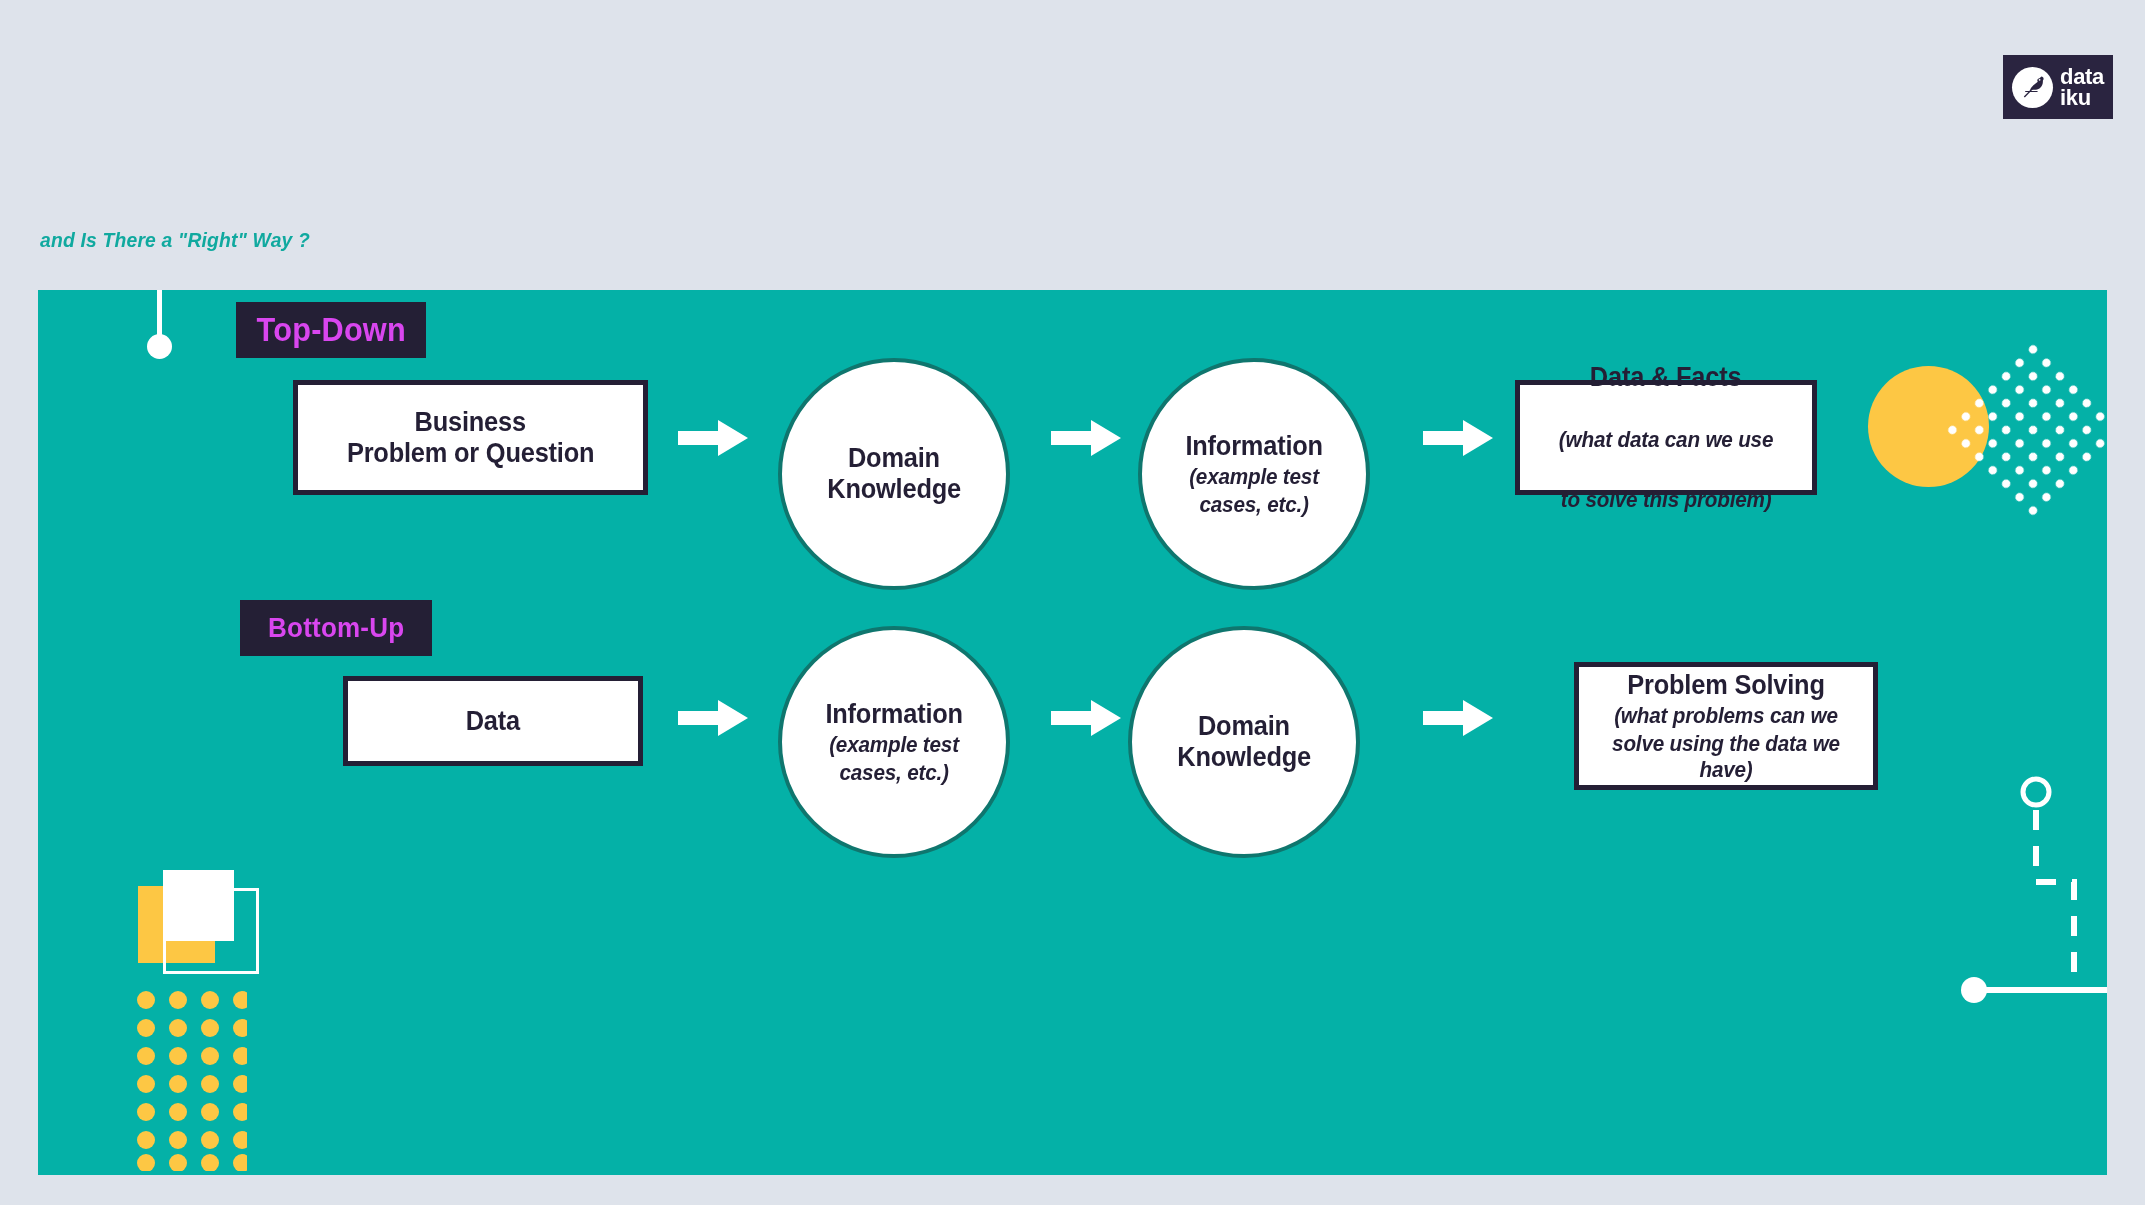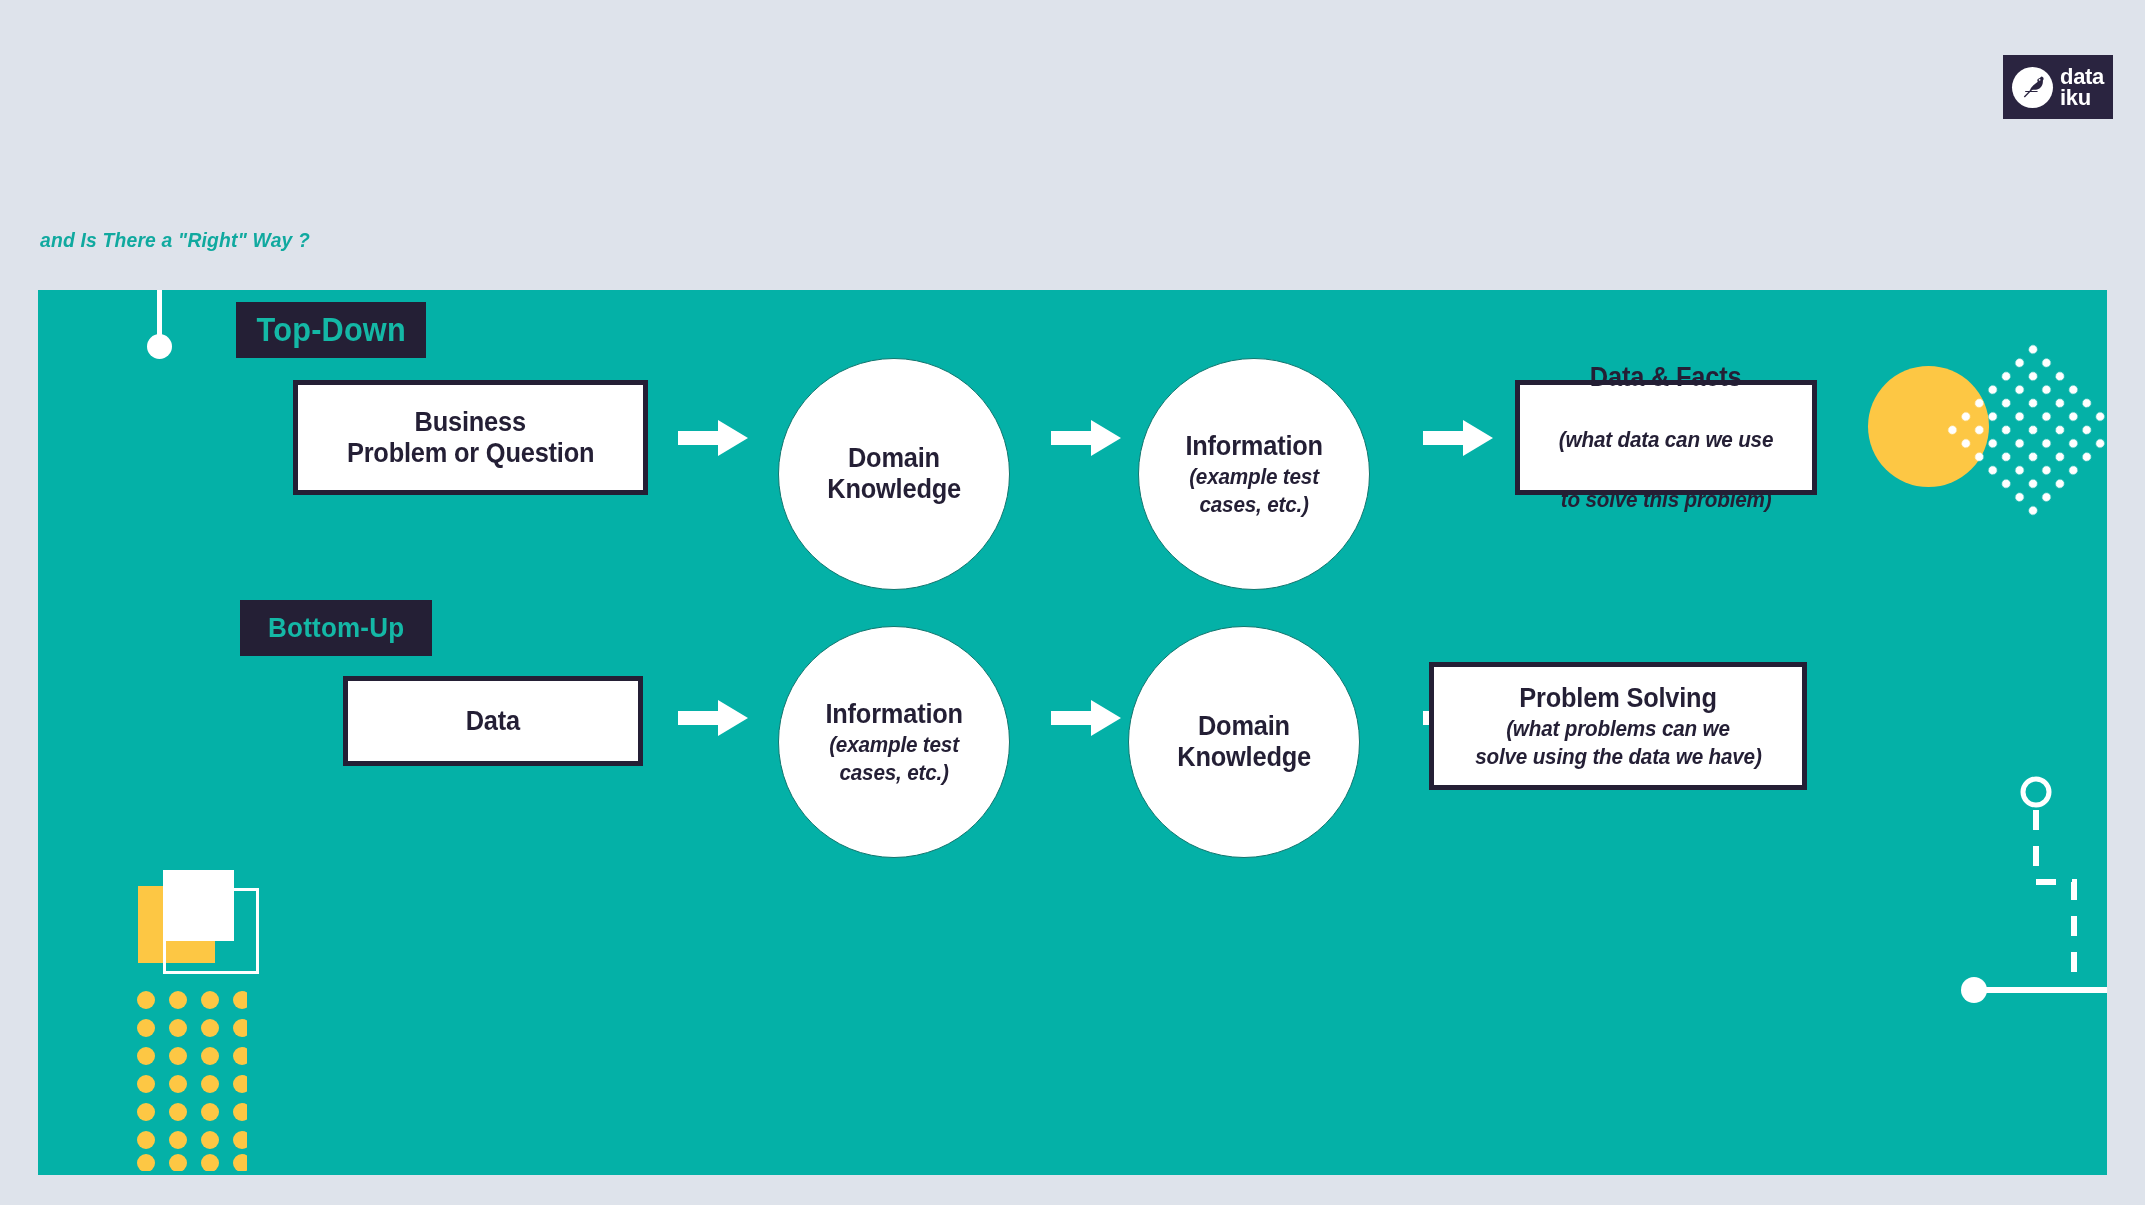--- a/index.html
+++ b/index.html
@@ -74,35 +74,35 @@
   .dec-dotgrid{position:absolute;left:99px;top:701px;width:110px;height:180px;}
 
   .dec-path{position:absolute;left:1920px;top:480px;width:180px;height:260px;}
 
   
   .row{position:absolute;left:0;width:2069px;}
   .row-top{top:0px;}
   .row-bottom{top:294px;}
 
   .badge{
-    position:absolute;background:#241f35;color:#14b8a6;
+    position:absolute;background:#241f35;color:#d946ef;
     font-weight:700;display:flex;align-items:center;justify-content:center;
     letter-spacing:0.2px;
   }
   .badge span{transform:scaleX(0.93);transform-origin:center;white-space:nowrap;}
   .badge-topdown{left:198px;top:12px;width:190px;height:56px;font-size:33px;}
   .badge-bottomup{left:202px;top:16px;width:192px;height:56px;font-size:28px;}
 
   .node-box{
     position:absolute;background:#fff;border:5px solid #241f35;
     box-sizing:border-box;display:flex;flex-direction:column;
     align-items:center;justify-content:center;text-align:center;
   }
   .node-circle{
-    position:absolute;background:#fff;border:1px solid #0f766e;
+    position:absolute;background:#fff;border:4px solid #0f766e;
     border-radius:50%;box-sizing:border-box;display:flex;
     flex-direction:column;align-items:center;justify-content:center;
     text-align:center;
   }
   .n-title{
     color:#241f35;font-weight:700;font-size:27px;line-height:31px;
     letter-spacing:-0.2px;
     transform:scaleX(0.94);transform-origin:center;white-space:nowrap;
   }
   .n-sub{
@@ -115,21 +115,21 @@
   
   .b-business{left:255px;top:90px;width:355px;height:115px;}
   .c-domain-1{left:740px;top:68px;width:232px;height:232px;}
   .c-info-1{left:1100px;top:68px;width:232px;height:232px;}
   .b-datafacts{left:1477px;top:90px;width:302px;height:115px;gap:32px;}
 
   
   .b-data{left:305px;top:92px;width:300px;height:90px;}
   .c-info-2{left:740px;top:42px;width:232px;height:232px;}
   .c-domain-2{left:1090px;top:42px;width:232px;height:232px;}
-  .b-problem{left:1391px;top:78px;width:378px;height:128px;}
+  .b-problem{left:1536px;top:78px;width:304px;height:128px;}
 
   .arrow{position:absolute;width:70px;height:44px;}
   .a-t1{left:640px;top:126px;}
   .a-t2{left:1013px;top:126px;}
   .a-t3{left:1385px;top:126px;}
   .a-b1{left:640px;top:112px;}
   .a-b2{left:1013px;top:112px;}
   .a-b3{left:1385px;top:112px;}
 </style>
 </head>

